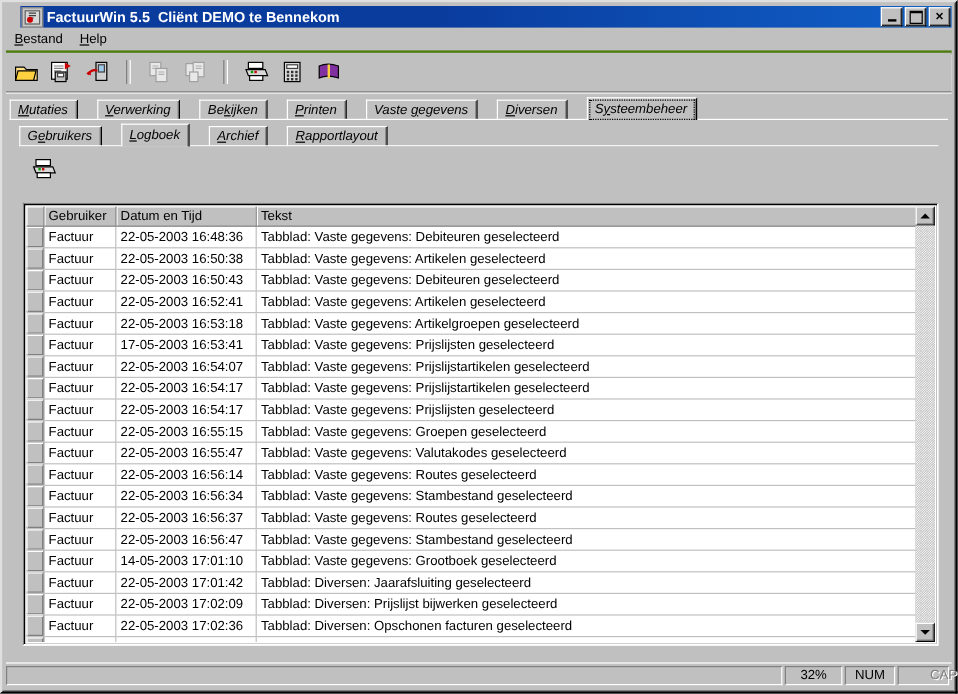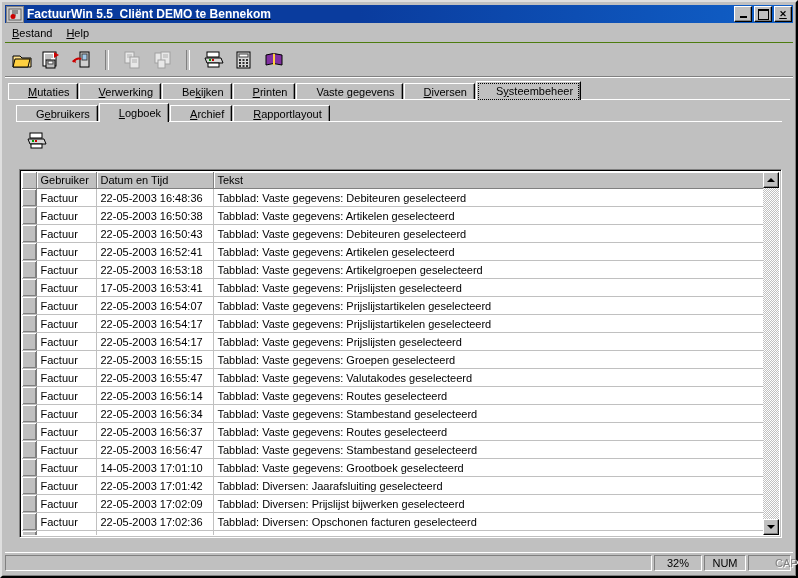--- a/index.html
+++ b/index.html
@@ -22,23 +22,23 @@
   .win-inner{
     position:absolute;left:0;top:0;right:0;bottom:0;
     border-top:1px solid #c0c0c0;
     border-left:1px solid #c0c0c0;
     border-right:1px solid #808080;
     border-bottom:1px solid #808080;
   }
 
   
   .titlebar{
-    position:absolute;left:2px;top:2px;right:2px;height:18px;
+    position:absolute;left:14px;top:2px;right:2px;height:18px;
     background:linear-gradient(to right,#0a3c9e 0%,#0a3c9e 45%,#1060c8 100%);
-    display:flex;align-items:center;text-decoration:underline;
+    display:flex;align-items:center;
   }
   .title-ico{
     width:16px;height:15px;margin-left:1px;margin-right:3px;
     background:#c8c8c8;border:1px solid #808080;
     position:relative;flex:none;
     display:flex;align-items:center;justify-content:center;
     font-size:10px;color:#b00000;
   }
   .title-text{
     color:#fff;font-weight:bold;font-size:12px;
@@ -55,44 +55,45 @@
   }
   .tbtn span{display:block;}
   .gl-min{width:7px;height:2px;background:#000;margin-top:6px;}
   .gl-max{width:9px;height:8px;border:1px solid #000;border-top-width:2px;}
   .gl-close{font-size:9px;line-height:9px;font-family:"Liberation Sans",sans-serif;color:#000;font-weight:bold;}
 
   
   .menubar{
     position:absolute;left:2px;top:21px;right:2px;height:18px;
     background:#c0c0c0;display:flex;align-items:center;
-    border-bottom:1px solid #4d7c0f;
+    border-bottom:4px solid #4d7c0f;
   }
   .menu-item{padding:1px 7px 2px 7px;font-size:11px;color:#000;}
   .menu-item u{text-decoration:underline;}
 
   
   .toolbar{
     position:absolute;left:2px;top:41px;right:2px;height:32px;
     background:#c0c0c0;display:flex;align-items:center;
     border-bottom:1px solid #808080;box-shadow:0 1px 0 #fff;
   }
   .tb-btn{width:26px;height:26px;margin-left:4px;display:flex;align-items:center;justify-content:center;}
   .tb-sep{width:2px;height:20px;margin:0 7px 0 10px;border-left:1px solid #808080;border-right:1px solid #fff;}
 
   
   .tabrow{position:absolute;left:5px;top:79px;right:5px;height:18px;display:flex;align-items:flex-end;}
   .tab{
     height:17px;box-sizing:border-box;
-    padding:1px 7px 0 19px;margin-right:1px;
+    padding:1px 7px 0 6px;margin-right:16px;
     background:#c0c0c0;font-size:11px;line-height:15px;color:#000;
     border-top:1px solid #fff;border-left:1px solid #fff;
     border-right:1px solid #000;
     box-shadow:inset -1px 0 0 #808080;
     white-space:nowrap;
+    font-style:italic;
   }
   .tab.sel{height:19px;line-height:17px;margin-top:-2px;font-weight:normal;position:relative;z-index:3;}
   .tab.sel .focusbox{
     position:absolute;left:1px;top:1px;right:1px;bottom:0px;
     border:1px dotted #000;pointer-events:none;
   }
   .tabline{position:absolute;left:5px;top:96px;right:5px;height:2px;
     border-top:1px solid #fff;}
 
   .tabrow2{position:absolute;left:13px;top:101px;right:13px;height:18px;display:flex;align-items:flex-end;}

